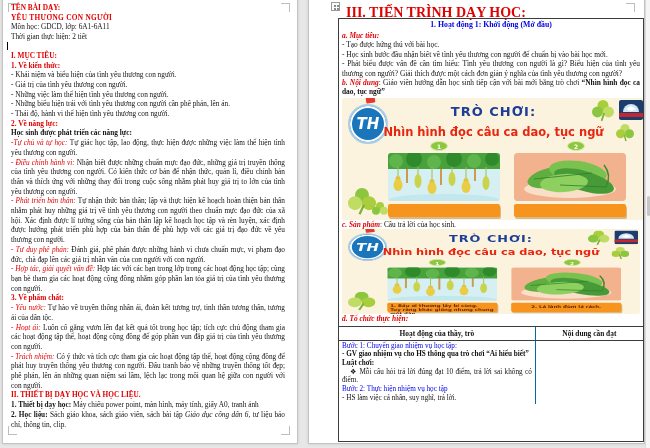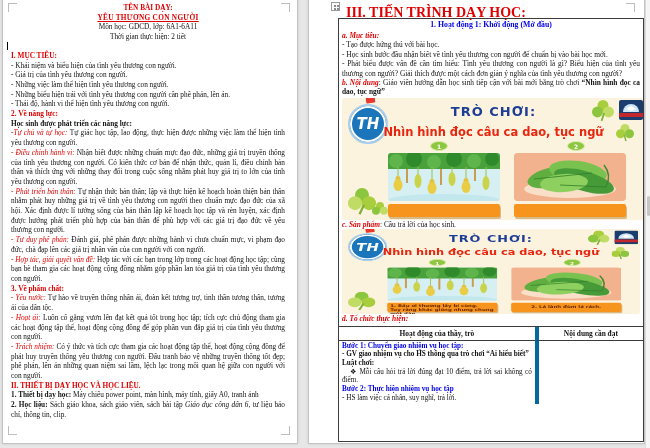--- a/index.html
+++ b/index.html
@@ -11,47 +11,47 @@
   .page-right{left:308px;width:337px;}
   
   .crop{position:absolute;width:8px;height:8px;}
   .crop.tl{border-top:1px solid #bdbdbd;border-left:1px solid #bdbdbd;}
   .crop.tr{border-top:1px solid #bdbdbd;border-right:1px solid #bdbdbd;}
   .crop.bl{border-bottom:1px solid #bdbdbd;border-left:1px solid #bdbdbd;}
   .crop.br{border-bottom:1px solid #bdbdbd;border-right:1px solid #bdbdbd;}
   
   .lp-content{position:absolute;left:0;top:0;right:0;padding:10px 12px 0 8px;box-sizing:border-box;}
   .lp-content p{margin:0;font-size:7.3px;line-height:9.7px;text-align:justify;}
-  p.center{text-align:center;}
+  p.center{text-align:left;}
   .red8{color:#e10000;font-weight:bold;font-size:8px;line-height:11px;}
-  .red13{color:#e10000;font-weight:bold;font-size:13.5px;line-height:15px;letter-spacing:.3px;text-decoration:underline;}
+  .red13{color:#e10000;font-weight:bold;font-size:13.5px;line-height:15px;letter-spacing:.3px;}
   .n8{font-size:8px;line-height:11px;}
   .h-red{color:#e10000;font-weight:bold;}
   .bb{font-weight:bold;}
   .it{font-style:italic;}
   .lead-red{color:#e10000;font-style:italic;}
   .caret-row{position:relative;height:9px;}
   .caret{position:absolute;left:-4px;top:0;width:1px;height:8px;background:#000;}
   
   .rp-heading{position:absolute;left:37px;top:12px;color:#e10000;font-weight:bold;
               font-size:14px;text-decoration:underline;}
   .tbl-handle{position:absolute;left:22px;top:9px;width:9px;height:9px;border:1px solid #9a9a9a;
               background:#fbfbfb;box-sizing:border-box;}
   .tbl-handle .dots{position:absolute;left:2px;top:2px;width:1.5px;height:1.5px;background:#8a8a8a;
               box-shadow:3px 0 #8a8a8a,0 3px #8a8a8a,3px 3px #8a8a8a;}
   .outer-table{position:absolute;left:29px;top:25px;width:306px;height:424px;border:1px solid #3c3c3c;
                box-sizing:border-box;overflow:hidden;}
   .ot-pad{padding:0 3px;}
   .act-title{color:#0000e6;font-weight:bold;text-align:center;font-size:7.8px;line-height:12px;margin:0;}
   .outer-table p.rp{margin:0;font-size:7.4px;line-height:9.4px;text-align:justify;}
-  .blue-b{color:#0000e6;font-weight:bold;}
+  .blue-b{color:#0000e6;font-weight:normal;}
   
   .itable{display:grid;grid-template-columns:64.4% 35.6%;border-top:1px solid #3c3c3c;margin-top:2px;}
   .itable .cell{box-sizing:border-box;padding:1px 3px;}
-  .itable .c-right{border-left:4px solid #0369a1;}
+  .itable .c-right{border-left:1px solid #0369a1;}
   .itable .head{font-weight:bold;text-align:center;font-size:7.4px;line-height:11px;
                 border-bottom:1px solid #3c3c3c;padding:1px 2px;}
   .itable p{margin:0;font-size:7.2px;line-height:8.7px;text-align:justify;}
   .indent1{text-indent:8px;}
   
   .slide{position:relative;width:303px;height:122px;background:#fcf3de;border-radius:3px;overflow:hidden;
          font-family:"DejaVu Sans","Liberation Sans",sans-serif;}
   .slide1-wrap{width:303px;height:122px;margin:1px 0 0 0;}
   .slide2-wrap{width:298px;height:85px;overflow:hidden;margin:0;}
   .slide2-wrap .slide{transform:scale(0.9835,0.6967);transform-origin:0 0;}
@@ -99,20 +99,21 @@
       <p class="center red8">TÊN BÀI DẠY:</p>
       <p class="center red13">YÊU THƯƠNG CON NGƯỜI</p>
       <p class="center n8">Môn học: GDCD, lớp: 6A1-6A11</p>
       <p class="center n8">Thời gian thực hiện: 2 tiết</p>
 
       <div class="caret-row">
         <div class="caret"></div>
       </div>
 
       <p class="h-red">I. MỤC TIÊU:</p>
+      <p class="h-red">1. Về kiến thức:</p>
       <p>- Khái niệm và biểu hiện của tình yêu thương con người.</p>
       <p>- Giá trị của tình yêu thương con người.</p>
       <p>- Những việc làm thể hiện tình yêu thương con người.</p>
       <p>- Những biểu hiện trái với tình yêu thương con người cần phê phán, lên án.</p>
       <p>- Thái độ, hành vi thể hiện tình yêu thương con người.</p>
 
       <p class="h-red">2. Về năng lực:</p>
       <p class="bb">Học sinh được phát triển các năng lực:</p>
 
       <p><span class="lead-red">-Tự chủ và tự học:</span><span> Tự giác học tập, lao động, thực hiện được những việc làm thể hiện tình yêu thương con người.</span></p>

